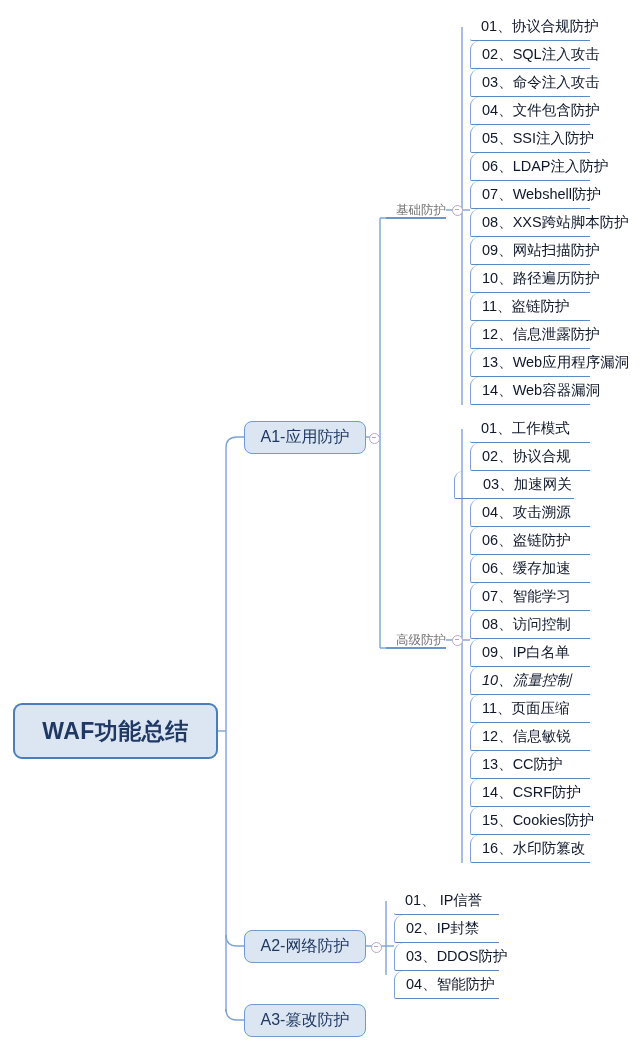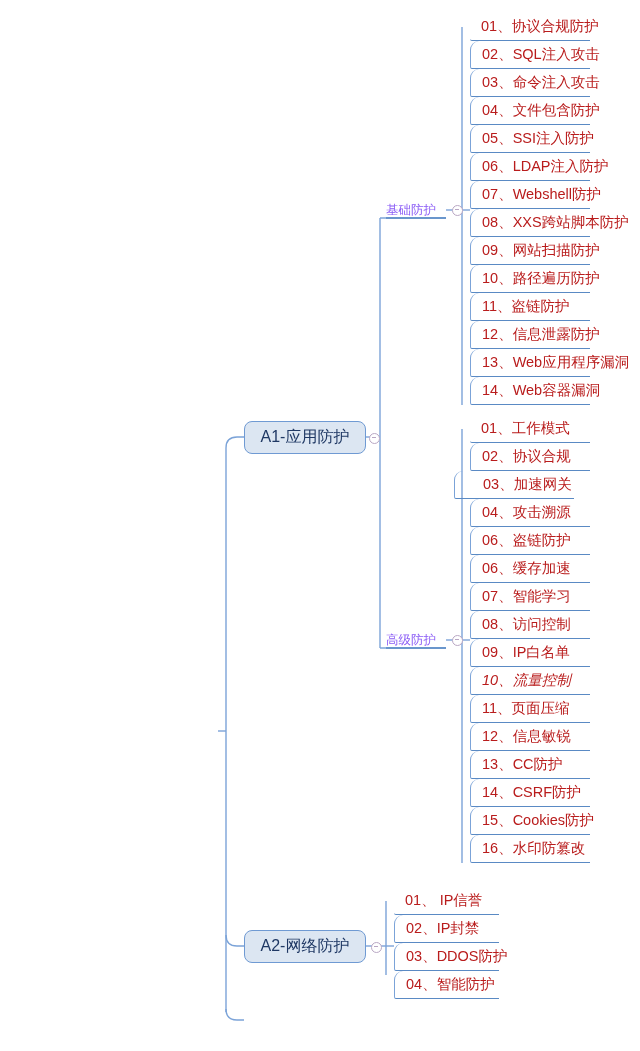--- a/index.html
+++ b/index.html
@@ -42,34 +42,34 @@
     width:122px;
     left:244px;
   }
 
   
   .grp-label{
     position:absolute;
     left:386px;
     width:60px;
     font-size:12.5px;
-    color:#8b5cf6;
-    text-align:left;
+    color:#737373;
+    text-align:right;
     white-space:nowrap;
   }
 
   
   .leaf{
     position:absolute;
     box-sizing:border-box;
     height:28px;
     display:flex;align-items:center;
     padding-left:11px;
     font-size:14.5px;
-    color:#b91c1c;
+    color:#0f172a;
     white-space:nowrap;
     border-left:1.4px solid #7ba3d8;
     border-bottom:1.6px solid #5a8ac4;
     border-top-left-radius:9px;
     border-bottom-left-radius:2px;
     background:transparent;
   }
   .leaf.first{ border-left:none; border-top-left-radius:0; }
 
   
@@ -124,31 +124,37 @@
       <path d="M446 640 H462"></path>
       <path d="M462 429 V863"></path>
       <path d="M462 640 H470"></path>
 
       <path d="M366 946 H386"></path>
       <path d="M386 901 V975"></path>
       <path d="M386 946 H394"></path>
     </g>
   </svg>
 
+  <div class="root-node">
+    <span>WAF功能总结</span>
+  </div>
 
   <div class="l2-node" style="top:421px;">
     <span>A1-应用防护</span>
   </div>
   <div class="collapse" style="left:369px;top:433px;"></div>
 
   <div class="l2-node" style="top:930px;">
     <span>A2-网络防护</span>
   </div>
   <div class="collapse" style="left:371px;top:942px;"></div>
 
+  <div class="l2-node" style="top:1004px;">
+    <span>A3-篡改防护</span>
+  </div>
 
   <div class="grp-label" style="top:202px;">基础防护</div>
   <div class="collapse" style="left:452px;top:205px;"></div>
 
   <div class="grp-label" style="top:632px;">高级防护</div>
   <div class="collapse" style="left:452px;top:635px;"></div>
 
   <div id="basic-list">
       <div class="leaf first" style="left: 470px; top: 13px; width: 120px;">
         <span>01、协议合规防护</span>

